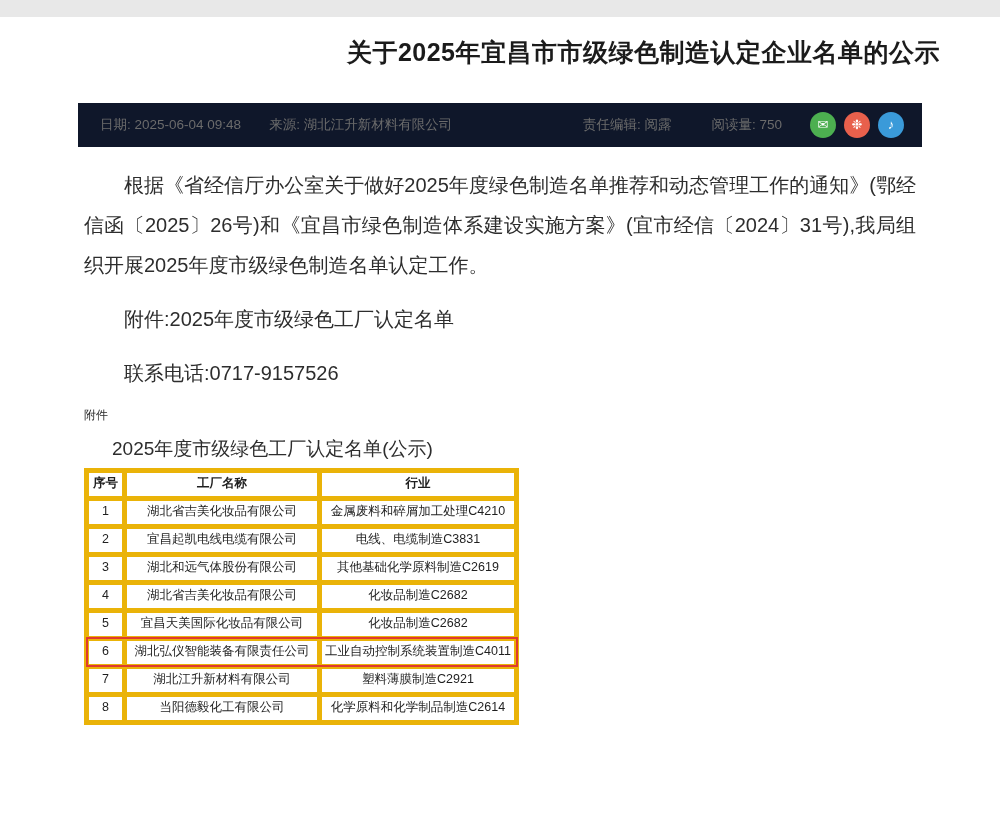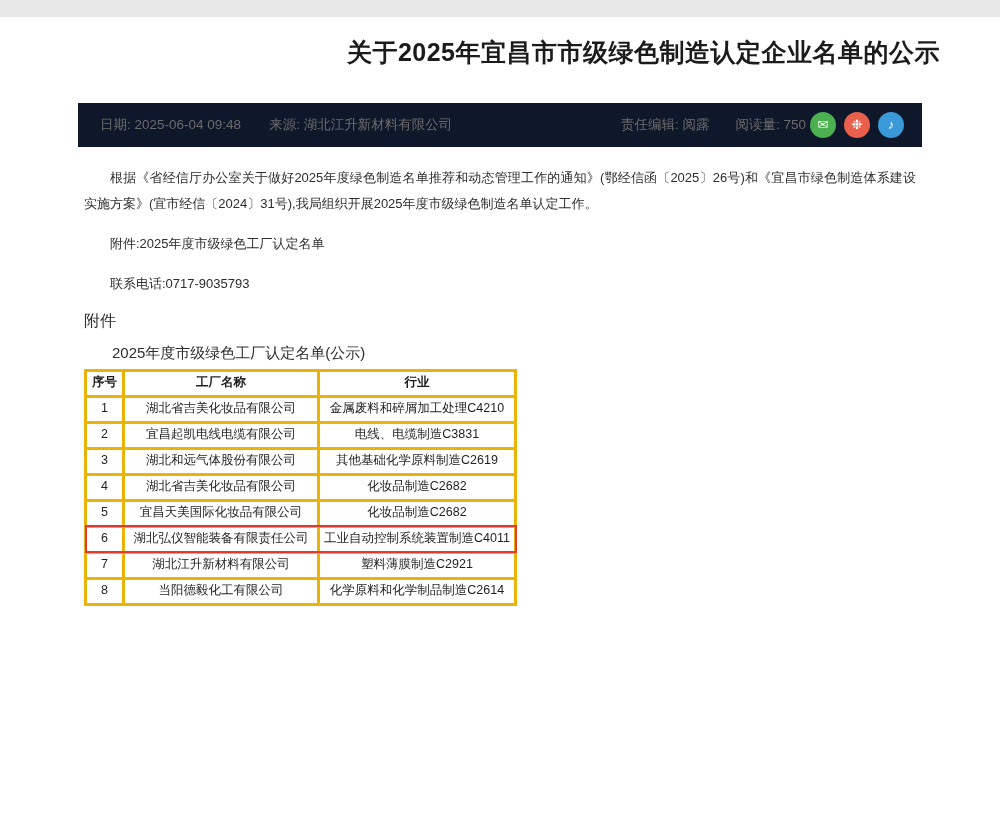--- a/index.html
+++ b/index.html
@@ -42,22 +42,22 @@
   .meta-left {
     display: flex;
     align-items: center;
     padding-left: 22px;
     gap: 28px;
     flex: 1;
   }
   .meta-right {
     display: flex;
     align-items: center;
-    gap: 26px;
-    padding-right: 4px;
+    gap: 40px;
+    padding-right: 28px;
   }
   .meta-item { white-space: nowrap; }
   .meta-label { color: #6b6b6b; }
   .meta-value { color: #6b6b6b; }
   .share-icons {
     display: flex;
     align-items: center;
     gap: 8px;
     padding-right: 18px;
   }
@@ -72,57 +72,57 @@
     font-size: 13px;
   }
   .ic-wechat { background: #4caf50; }
   .ic-weibo  { background: #e8604c; }
   .ic-bell   { background: #3a9ad9; }
 
   .body-text {
     padding: 0 84px;
     margin-top: 18px;
     color: #2d2d2d;
-    font-size: 13px;
+    font-size: 20px;
     line-height: 2.0;
   }
   .body-text p {
     margin: 0 0 14px 0;
     text-align: justify;
   }
   .indent { text-indent: 2em; }
 
   .attach-heading {
     padding: 0 84px;
     margin-top: 6px;
-    font-size: 16px;
+    font-size: 12px;
     color: #2d2d2d;
     font-weight: 500;
   }
 
   .table-wrap {
     padding: 0 84px;
     margin-top: 12px;
   }
   .table-caption {
-    font-size: 15px;
+    font-size: 19px;
     color: #2d2d2d;
     padding-left: 28px;
     margin-bottom: 6px;
   }
   table.glist {
     border-collapse: collapse;
     width: 430px;
     margin-left: 0;
     font-size: 12.5px;
     color: #1f1f1f;
     table-layout: fixed;
   }
   table.glist th, table.glist td {
-    border: 3px solid #eab308;
+    border: 5px solid #eab308;
     padding: 2px 3px;
     text-align: center;
     height: 19px;
     line-height: 1.25;
     overflow: hidden;
     white-space: nowrap;
   }
   table.glist th {
     font-weight: bold;
   }
@@ -169,21 +169,21 @@
     <div class="share-icons">
       <span class="circle-icon ic-wechat">✉</span>
       <span class="circle-icon ic-weibo">❉</span>
       <span class="circle-icon ic-bell">♪</span>
     </div>
   </div>
 
   <div class="body-text">
     <p class="indent">根据《省经信厅办公室关于做好2025年度绿色制造名单推荐和动态管理工作的通知》(鄂经信函〔2025〕26号)和《宜昌市绿色制造体系建设实施方案》(宜市经信〔2024〕31号),我局组织开展2025年度市级绿色制造名单认定工作。</p>
     <p class="indent">附件:2025年度市级绿色工厂认定名单</p>
-    <p class="indent">联系电话:0717-9035793</p>
+    <p class="indent">联系电话:0717-9157526</p>
   </div>
 
   <div class="attach-heading">附件</div>
 
   <div class="table-wrap">
     <div class="table-caption">2025年度市级绿色工厂认定名单(公示)</div>
     <table class="glist">
       <colgroup>
         <col class="col-idx">
           <col class="col-name">

